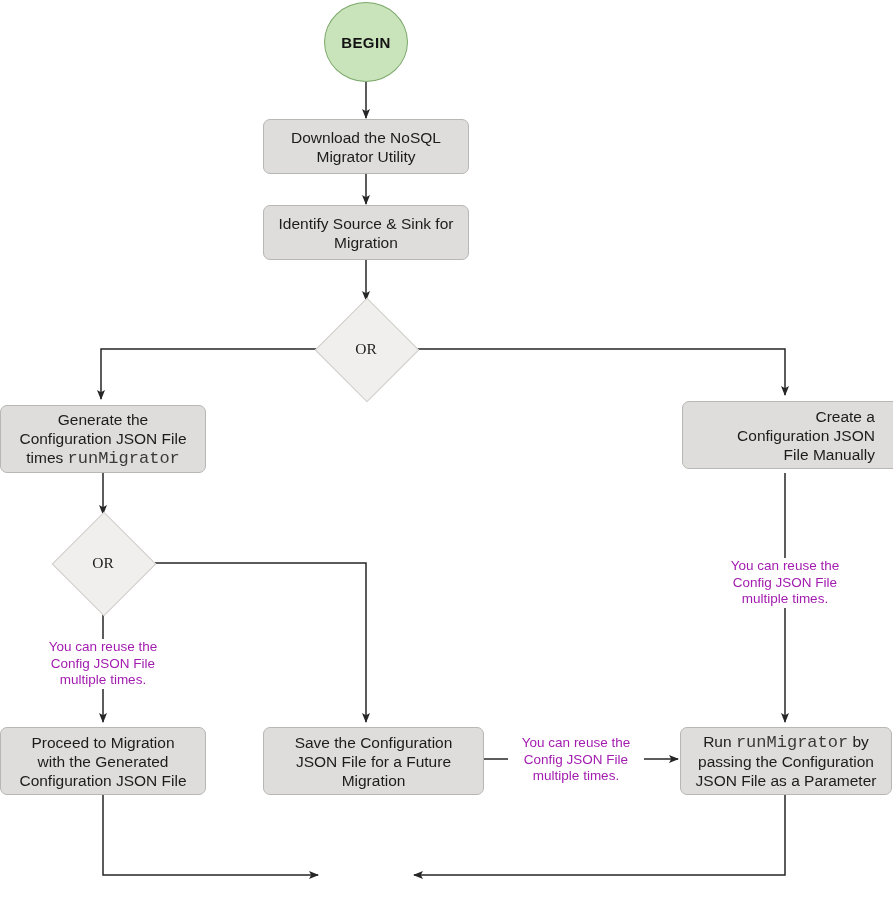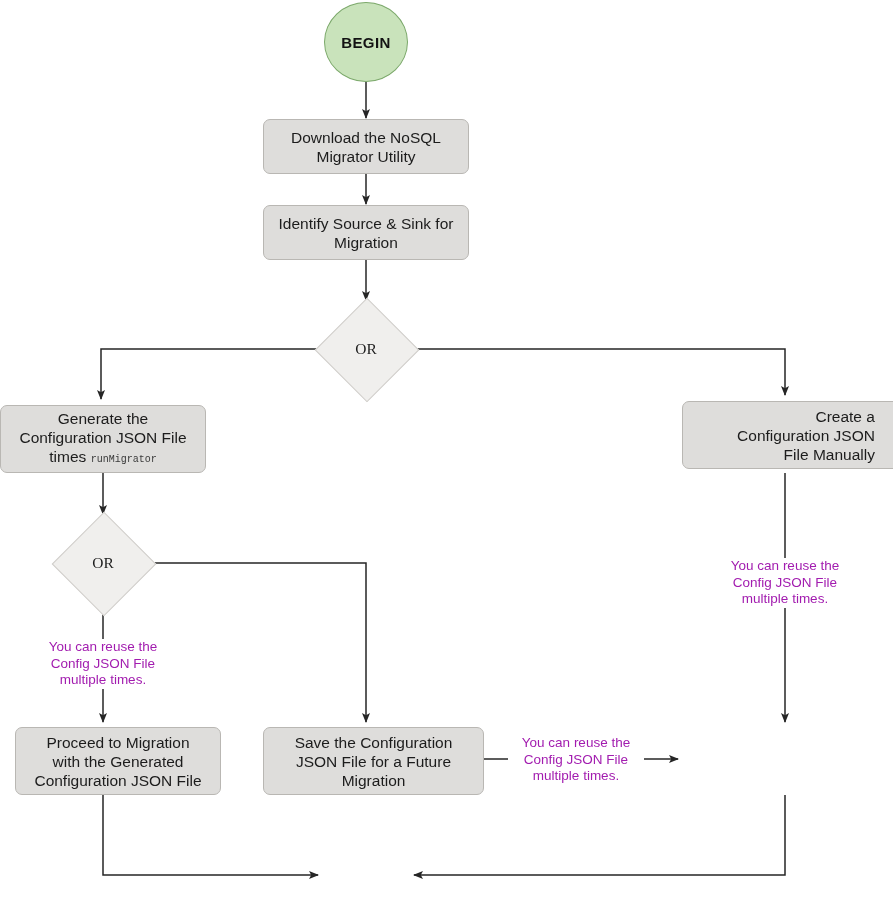--- a/index.html
+++ b/index.html
@@ -70,21 +70,21 @@
     transform: rotate(45deg);
   }
   .decision .dia-label {
     position: relative;
     z-index: 2;
     font-size: 15.5px;
     color: #1c1c1c;
   }
   .mono {
     font-family: "Liberation Mono", "DejaVu Sans Mono", monospace;
-    font-size: 10px;
+    font-size: 17px;
     color: #3a3a3a;
   }
   .edge-label {
     position: absolute;
     font-size: 13.5px;
     line-height: 16.5px;
     text-align: center;
     color: #a21caf;
     background: #ffffff;
     padding: 0 3px;
@@ -167,36 +167,43 @@
       <span>Configuration JSON</span><br>
       <span>File Manually</span>
     </span>
   </div>
 
   <div class="node decision" style="left:52px; top:512px; width:102px; height:102px;">
     <span class="dia-shape"></span>
     <span class="dia-label">OR</span>
   </div>
 
-  <div class="node process" style="left:15px; top:727px; width:206px; height:68px;">
+  <div class="node process" style="left:0px; top:727px; width:206px; height:68px;">
     <span>
       <span>Proceed to Migration</span><br>
       <span>with the Generated</span><br>
       <span>Configuration JSON File</span>
     </span>
   </div>
 
   <div class="node process" style="left:263px; top:727px; width:221px; height:68px;">
     <span>
       <span>Save the Configuration</span><br>
       <span>JSON File for a Future</span><br>
       <span>Migration</span>
     </span>
   </div>
 
+  <div class="node process" style="left:680px; top:727px; width:212px; height:68px;">
+    <span>
+      <span>Run </span><span class="mono">runMigrator</span><span> by</span><br>
+      <span>passing the Configuration</span><br>
+      <span>JSON File as a Parameter</span>
+    </span>
+  </div>
 
 
   <div class="edge-label" style="left:33px; top:639px; width:140px;">
     <span>You can reuse the</span><br>
     <span>Config JSON File</span><br>
     <span>multiple times.</span>
   </div>
 
   <div class="edge-label" style="left:508px; top:735px; width:136px;">
     <span>You can reuse the</span><br>

